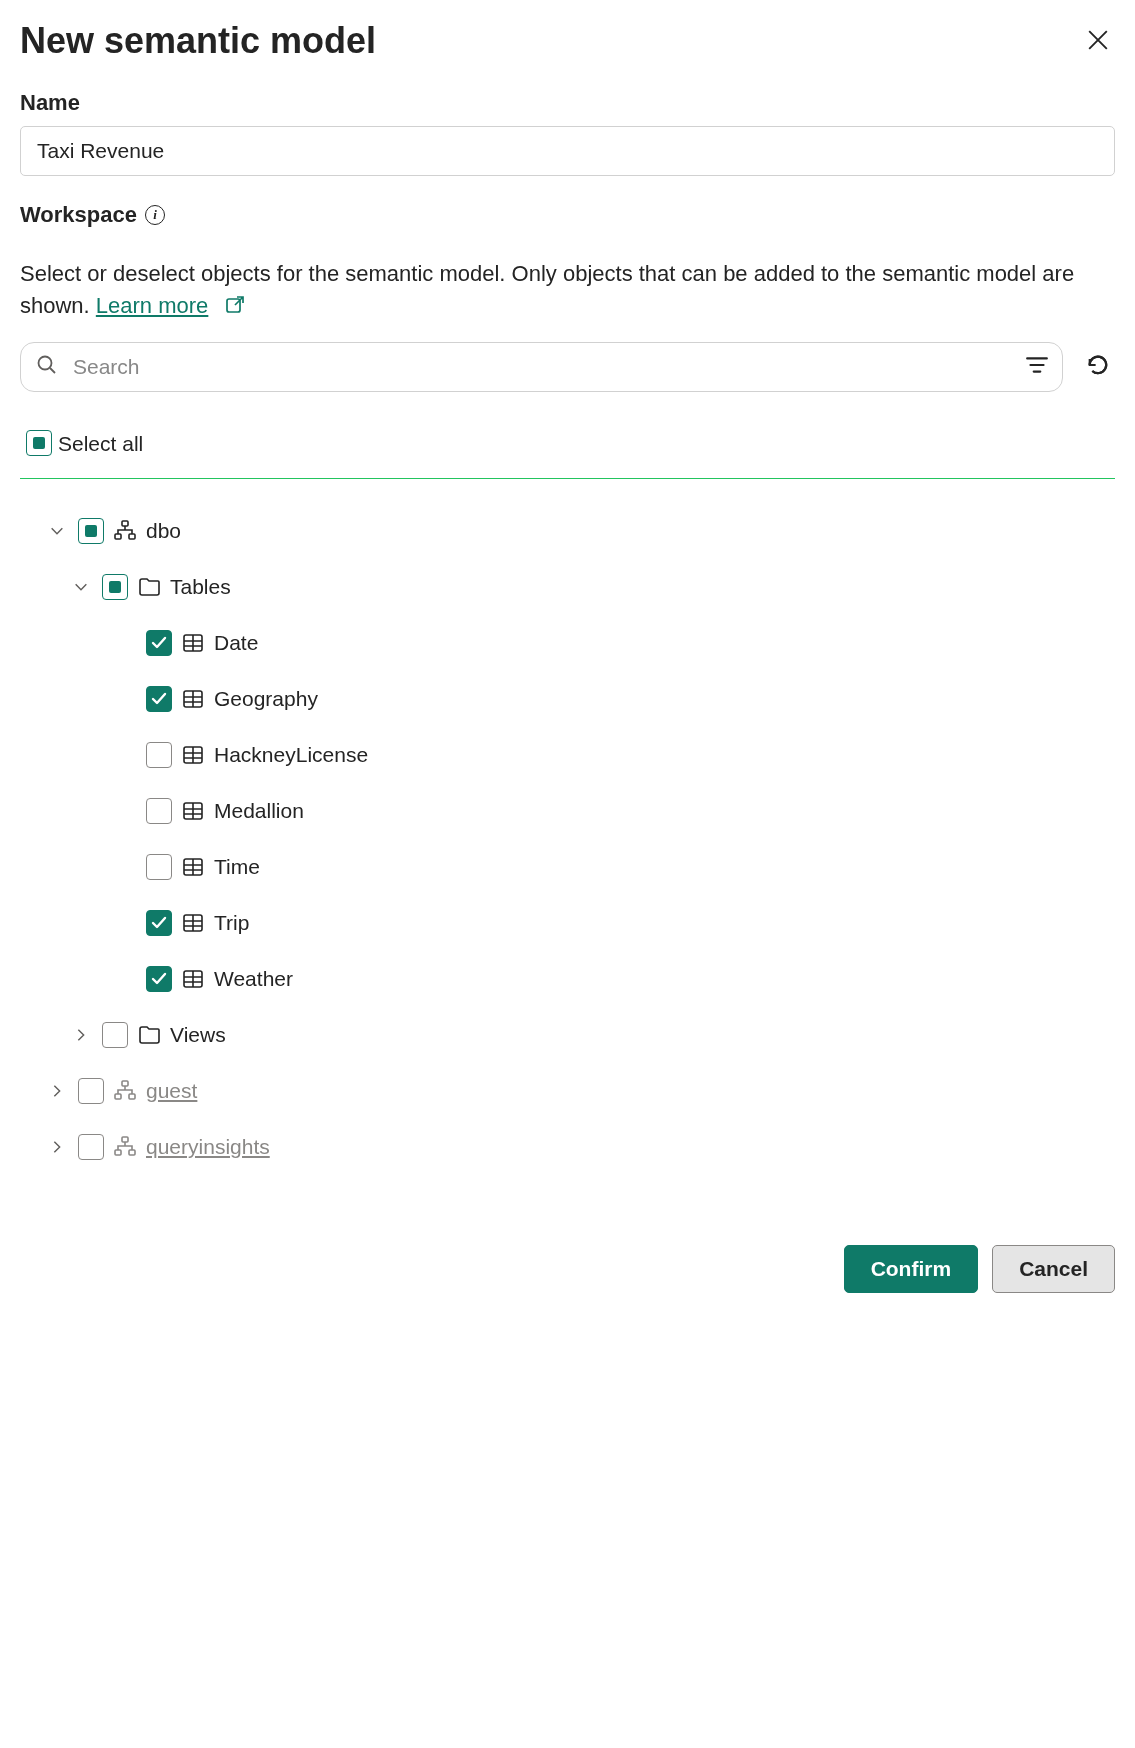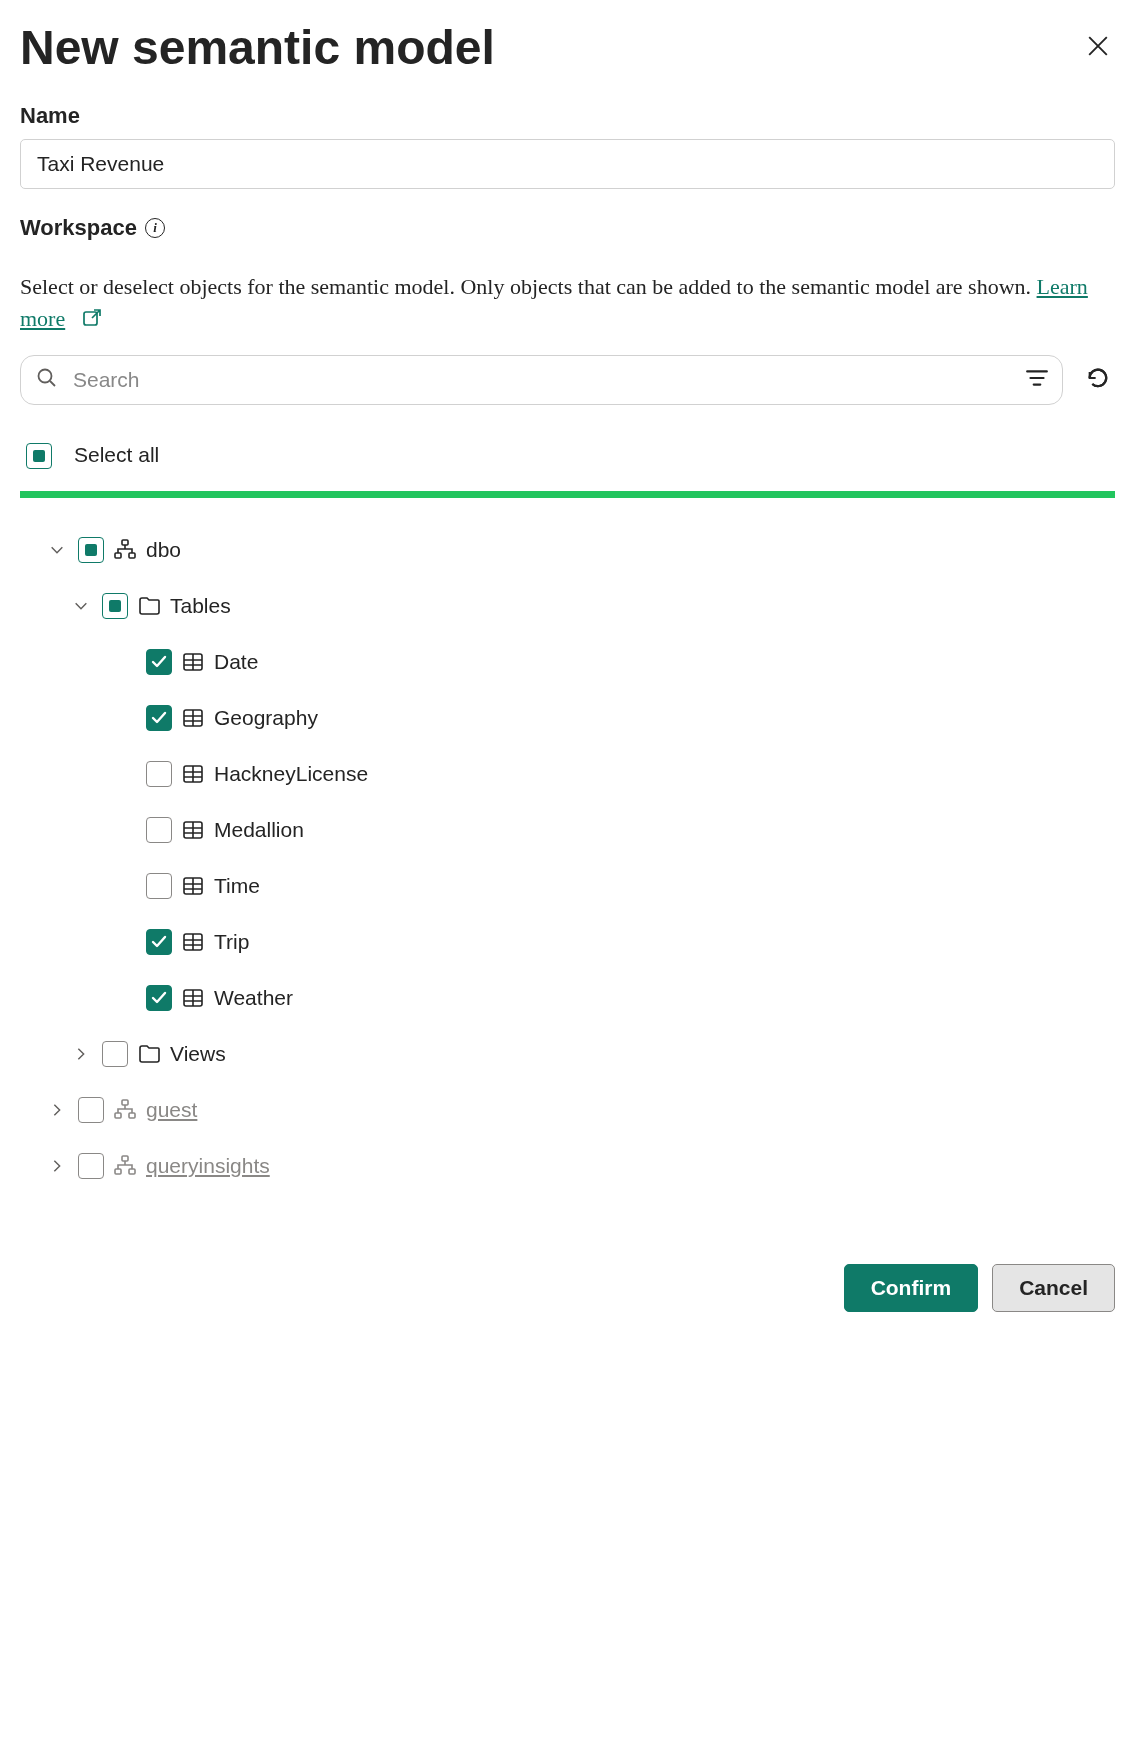--- a/index.html
+++ b/index.html
@@ -11,21 +11,21 @@
     width: 1135px;
     padding: 20px;
   }
   .dialog-header {
     display: flex;
     justify-content: space-between;
     align-items: center;
     margin-bottom: 28px;
   }
   .dialog-title {
-    font-size: 48px;
+    font-size: 36px;
     font-weight: 600;
     margin: 0;
     text-align: right;
   }
   .close-btn {
     background: none;
     border: none;
     cursor: pointer;
     padding: 6px;
     color: #242424;
@@ -85,21 +85,20 @@
     top: 50%;
     transform: translateY(-50%);
     pointer-events: none;
     color: #605e5c;
   }
   .help-text {
     font-size: 22px;
     line-height: 1.45;
     margin: 30px 0 20px;
     color: #242424;
-    font-family: Liberation Serif, serif;
   }
   .help-text a {
     color: #0f7a68;
     text-decoration: underline;
   }
   .ext-icon {
     display: inline-flex;
     vertical-align: -3px;
     margin-left: 10px;
     color: #0f7a68;
@@ -141,24 +140,24 @@
   .refresh-btn {
     background: none;
     border: none;
     cursor: pointer;
     color: #242424;
     padding: 4px;
     display: flex;
   }
   .select-all-row {
     display: flex;
-    align-items: flex-start;
-    gap: 22px;
+    align-items: flex-end;
+    gap: 6px;
     padding: 14px 6px 22px;
-    border-bottom: 7px solid #22c55e;
+    border-bottom: 1px solid #22c55e;
     font-size: 21px;
   }
   .tree {
     margin-top: 24px;
     font-size: 21px;
   }
   .tree-row {
     display: flex;
     align-items: center;
     gap: 10px;

